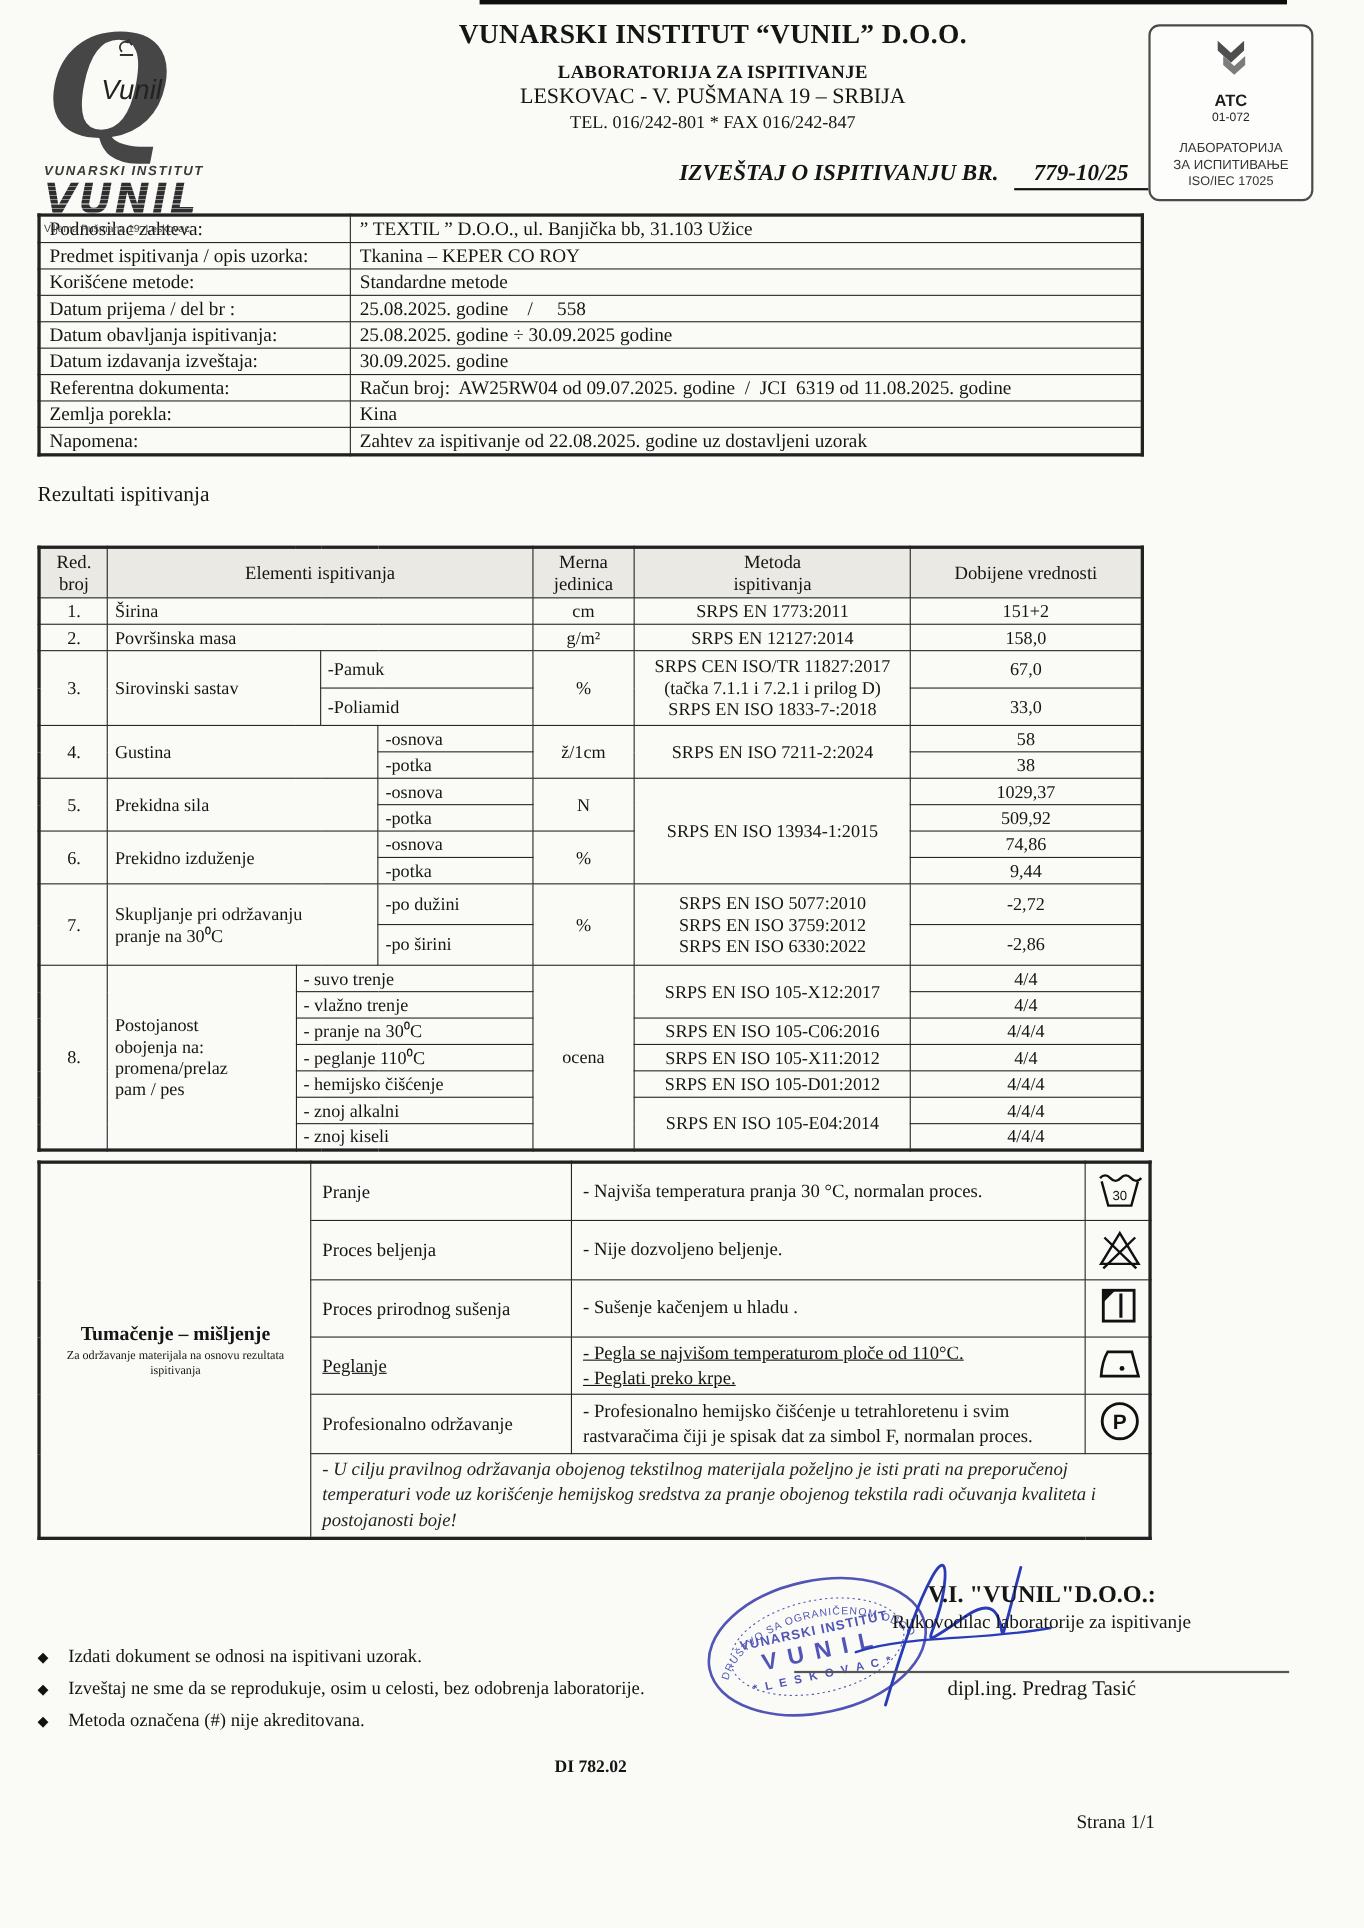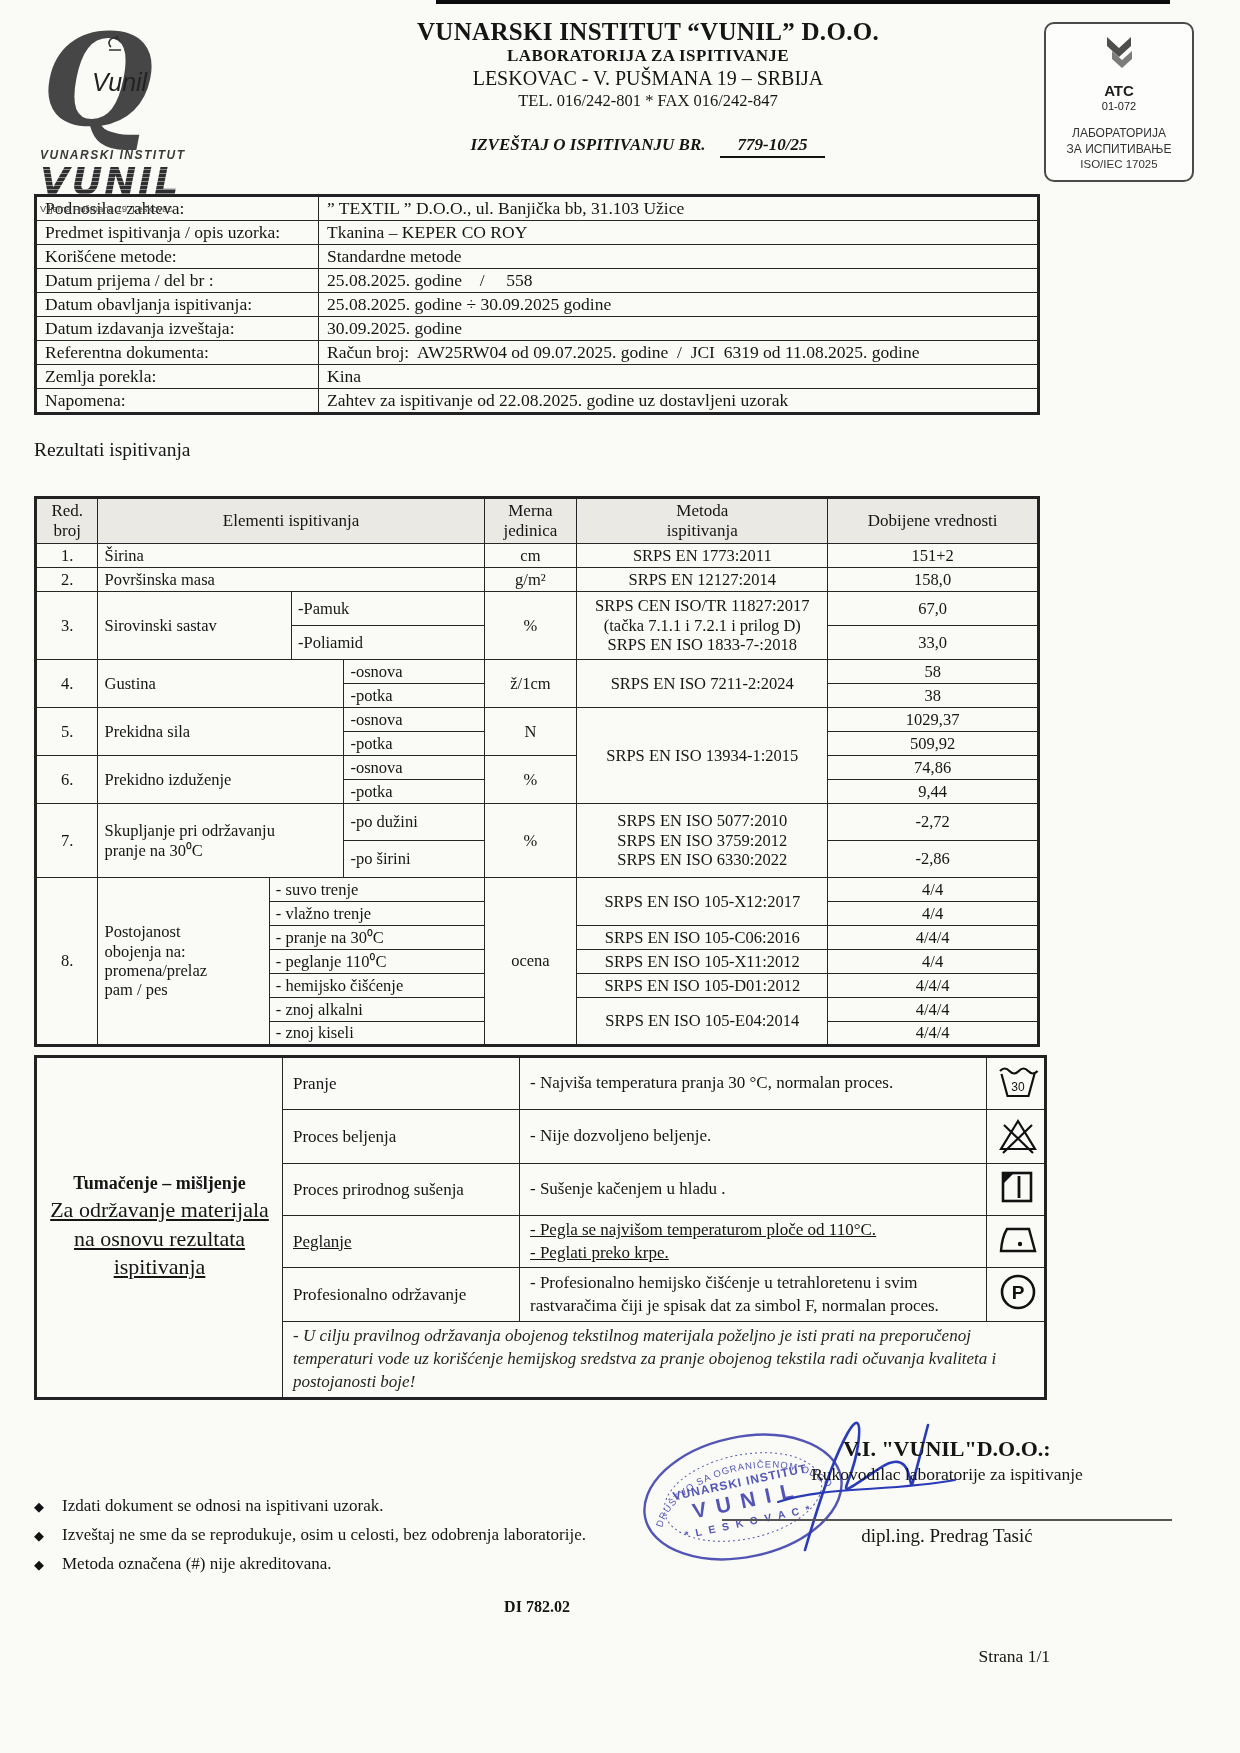--- a/index.html
+++ b/index.html
@@ -45,24 +45,24 @@
     .vunil-big {
       background:repeating-linear-gradient(180deg,#2e2e2e 0 3px,#8d8d8d 3px 4px);
       -webkit-background-clip:text;
       -webkit-text-fill-color:transparent;
     }
   }
   .addr-small { font-family:"Liberation Sans", sans-serif; font-size:9.5px; color:#444; margin-top:1px; }
 
   .center-col { flex:1; text-align:center; padding-top:2px; }
   .org-name { font-size:25px; font-weight:bold; letter-spacing:0.3px; }
-  .lab-line { font-size:17px; font-weight:bold; margin-top:0; letter-spacing:0.4px; }
+  .lab-line { font-size:17px; font-weight:bold; margin-top:10px; letter-spacing:0.4px; }
   .addr-line { font-size:20px; margin-top:1px; }
   .tel-line  { font-size:16.5px; margin-top:1px; }
-  .report-line { margin-top:24px; font-size:17px; font-weight:bold; font-style:italic; }
+  .report-line { margin-top:24px; font-size:21px; font-weight:bold; font-style:italic;text-align:right; }
   .report-number {
     display:inline-block; border-bottom:2.5px solid #111;
     padding:0 18px 1px 18px; margin-left:14px;
   }
 
   .atc-col { width:168px; padding-top:6px; }
   .atc-badge {
     width:150px; border:2px solid #4a4a4a; border-radius:10px;
     padding:10px 6px 10px 6px; text-align:center;
     font-family:"Liberation Sans", sans-serif;
@@ -96,21 +96,21 @@
   .h36 { height:34px; }
   .h40 { height:37px; }
   .method-cell { text-align:center; font-size:16px; }
   .value-cell { text-align:center; }
 
   
   .care-table { margin:8px 0 0 34px; width:1010px; border:3px solid #222; }
   .care-table td { font-size:17px; padding:3px 10px; }
   .care-left { text-align:center; padding:0 12px 30px 12px; }
   .care-left-title { font-weight:bold; font-size:18px; margin-bottom:2px; }
-  .care-left-text { font-size:22px; line-height:1.3;text-decoration:underline; }
+  .care-left-text { font-size:11px; line-height:1.3; }
   .care-label { font-size:17px; }
   .care-desc { font-size:17px; line-height:1.3; }
   .care-icon-cell { text-align:center; padding:2px; }
   .care-note {
     font-style:italic; font-size:16.5px; line-height:1.35; padding:6px 12px;
     color:#232323;
   }
   .r-h38 { height:38px; } .r-h42 { height:42px; } .r-h52 { height:52px;text-decoration:underline; }
   .r-h50 { height:50px; } .r-h64 { height:64px; }
 

